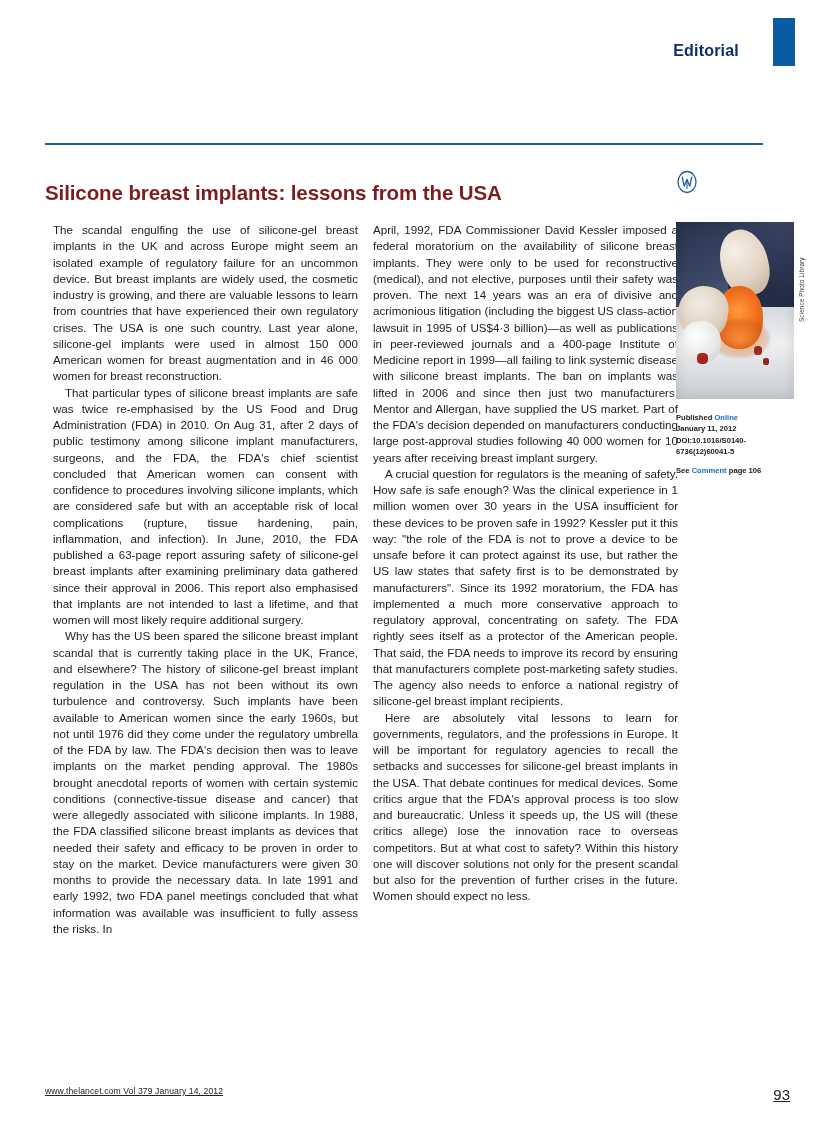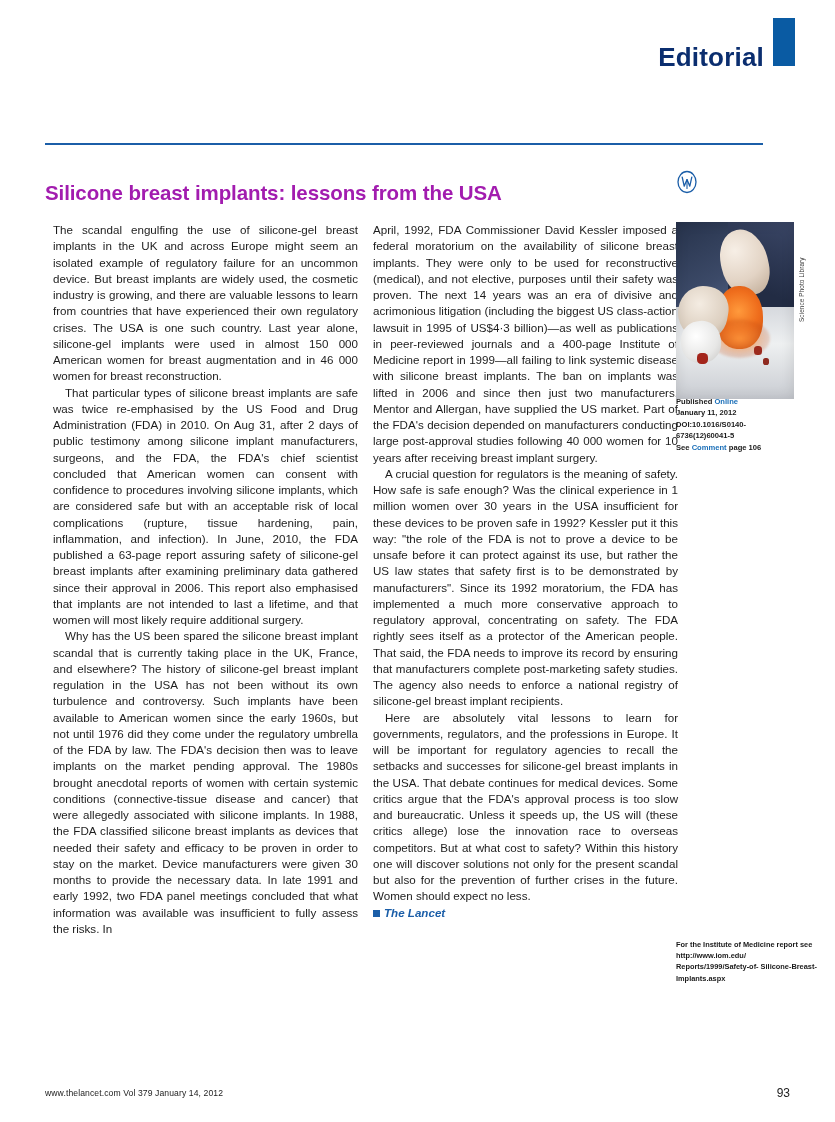--- a/index.html
+++ b/index.html
@@ -18,23 +18,23 @@
 
   
   .masthead {
     position: absolute;
     top: 0; left: 0;
     width: 835px;
     height: 100px;
   }
   .section-label {
     position: absolute;
-    right: 71px;
+    right: 96px;
     top: 42px;
-    font-size: 26px;
+    font-size: 16px;
     font-weight: bold;
     color: #0b2e6f;
     letter-spacing: 0.2px;
   }
   .masthead-bar {
     position: absolute;
     right: 40px;
     top: 18px;
     width: 22px;
     height: 48px;
@@ -50,21 +50,21 @@
     height: 2px;
     background: #1b5ea8;
   }
   .article-title {
     position: absolute;
     left: 45px;
     top: 167px;
     width: 600px;
     font-size: 20.5px;
     font-weight: bold;
-    color: #a21caf;
+    color: #7f1d1d;
     letter-spacing: -0.1px;
     line-height: 1.15;
   }
   .crossmark {
     position: absolute;
     left: 675px;
     top: 170px;
     width: 24px;
     height: 24px;
   }
@@ -227,29 +227,29 @@
     color: #3a3a3a;
     white-space: nowrap;
     transform: rotate(-90deg);
     transform-origin: left top;
     letter-spacing: 0.1px;
   }
 
   .pubinfo {
     position: absolute;
     left: 676px;
-    top: 396px;
+    top: 412px;
     width: 135px;
     font-size: 7.6px;
     line-height: 11.4px;
     color: #1a1a1a;
     font-weight: bold;
   }
   .pubinfo .accent { color: #1b6fb8; }
-  .pubinfo .block2 { }
+  .pubinfo .block2 { margin-top: 7px; }
 
   .refnote {
     position: absolute;
     left: 676px;
     top: 932px;
     width: 142px;
     font-size: 7.4px;
     line-height: 11.2px;
     color: #1a1a1a;
     font-weight: bold;
@@ -260,24 +260,25 @@
   
   .footer {
     position: absolute;
     left: 45px;
     top: 1086px;
     width: 745px;
     font-size: 8.6px;
     color: #222222;
     display: flex;
     justify-content: space-between;
-    align-items: center;
+    align-items: flex-start;
+    text-decoration: underline;
   }
   .footer-left { letter-spacing: 0.1px; }
-  .footer-right { font-size: 12px; }
+  .footer-right { font-size: 15px; }
 </style>
 </head>
 <body>
 
 <div class="masthead">
   <div class="section-label">Editorial</div>
   <div class="masthead-bar"></div>
 </div>
 
 <div class="title-rule"></div>
@@ -293,21 +294,20 @@
 <div class="col col-left">
   <p>The scandal engulfing the use of silicone-gel breast implants in the UK and across Europe might seem an isolated example of regulatory failure for an uncommon device. But breast implants are widely used, the cosmetic industry is growing, and there are valuable lessons to learn from countries that have experienced their own regulatory crises. The USA is one such country. Last year alone, silicone-gel implants were used in almost 150 000 American women for breast augmentation and in 46 000 women for breast reconstruction.</p>
   <p>That particular types of silicone breast implants are safe was twice re-emphasised by the US Food and Drug Administration (FDA) in 2010. On Aug 31, after 2 days of public testimony among silicone implant manufacturers, surgeons, and the FDA, the FDA's chief scientist concluded that American women can consent with confidence to procedures involving silicone implants, which are considered safe but with an acceptable risk of local complications (rupture, tissue hardening, pain, inflammation, and infection). In June, 2010, the FDA published a 63-page report assuring safety of silicone-gel breast implants after examining preliminary data gathered since their approval in 2006. This report also emphasised that implants are not intended to last a lifetime, and that women will most likely require additional surgery.</p>
   <p>Why has the US been spared the silicone breast implant scandal that is currently taking place in the UK, France, and elsewhere? The history of silicone-gel breast implant regulation in the USA has not been without its own turbulence and controversy. Such implants have been available to American women since the early 1960s, but not until 1976 did they come under the regulatory umbrella of the FDA by law. The FDA's decision then was to leave implants on the market pending approval. The 1980s brought anecdotal reports of women with certain systemic conditions (connective-tissue disease and cancer) that were allegedly associated with silicone implants. In 1988, the FDA classified silicone breast implants as devices that needed their safety and efficacy to be proven in order to stay on the market. Device manufacturers were given 30 months to provide the necessary data. In late 1991 and early 1992, two FDA panel meetings concluded that what information was available was insufficient to fully assess the risks. In</p>
 </div>
 
 <div class="col col-right">
   <p>April, 1992, FDA Commissioner David Kessler imposed a federal moratorium on the availability of silicone breast implants. They were only to be used for reconstructive (medical), and not elective, purposes until their safety was proven. The next 14 years was an era of divisive and acrimonious litigation (including the biggest US class-action lawsuit in 1995 of US$4·3 billion)—as well as publications in peer-reviewed journals and a 400-page Institute of Medicine report in 1999—all failing to link systemic disease with silicone breast implants. The ban on implants was lifted in 2006 and since then just two manufacturers, Mentor and Allergan, have supplied the US market. Part of the FDA's decision depended on manufacturers conducting large post-approval studies following 40 000 women for 10 years after receiving breast implant surgery.</p>
   <p>A crucial question for regulators is the meaning of safety. How safe is safe enough? Was the clinical experience in 1 million women over 30 years in the USA insufficient for these devices to be proven safe in 1992? Kessler put it this way: "the role of the FDA is not to prove a device to be unsafe before it can protect against its use, but rather the US law states that safety first is to be demonstrated by manufacturers". Since its 1992 moratorium, the FDA has implemented a much more conservative approach to regulatory approval, concentrating on safety. The FDA rightly sees itself as a protector of the American people. That said, the FDA needs to improve its record by ensuring that manufacturers complete post-marketing safety studies. The agency also needs to enforce a national registry of silicone-gel breast implant recipients.</p>
   <p>Here are absolutely vital lessons to learn for governments, regulators, and the professions in Europe. It will be important for regulatory agencies to recall the setbacks and successes for silicone-gel breast implants in the USA. That debate continues for medical devices. Some critics argue that the FDA's approval process is too slow and bureaucratic. Unless it speeds up, the US will (these critics allege) lose the innovation race to overseas competitors. But at what cost to safety? Within this history one will discover solutions not only for the present scandal but also for the prevention of further crises in the future. Women should expect no less.</p>
-  <p class="lancet-sig"><span class="sig-square"></span><span>The Lancet</span></p>
 </div>
 
 <div class="rail">
   <div class="photo-wrap">
     <div class="photo">
       <div class="bg-dark-l"></div>
       <div class="bg-dark-r"></div>
       <div class="drape"></div>
       <div class="instrument"></div>
       <div class="glove-top"></div>
@@ -326,19 +326,18 @@
 
 <div class="pubinfo">
   <div><span>Published </span><span class="accent">Online</span></div>
   <div>January 11, 2012</div>
   <div>DOI:10.1016/S0140-</div>
   <div>6736(12)60041-5</div>
   <div class="block2"><span>See </span><span class="accent">Comment</span><span> page 106</span></div>
 </div>
 
 <div class="refnote">
-  <div class="block2">For the Institute of Medicine report see http://www.iom.edu/ Reports/1999/Safety-of- Silicone-Breast-Implants.aspx</div>
 </div>
 
 <div class="footer">
   <div class="footer-left">www.thelancet.com   Vol 379   January 14, 2012</div>
   <div class="footer-right">93</div>
 </div>
 
 </body></html>

